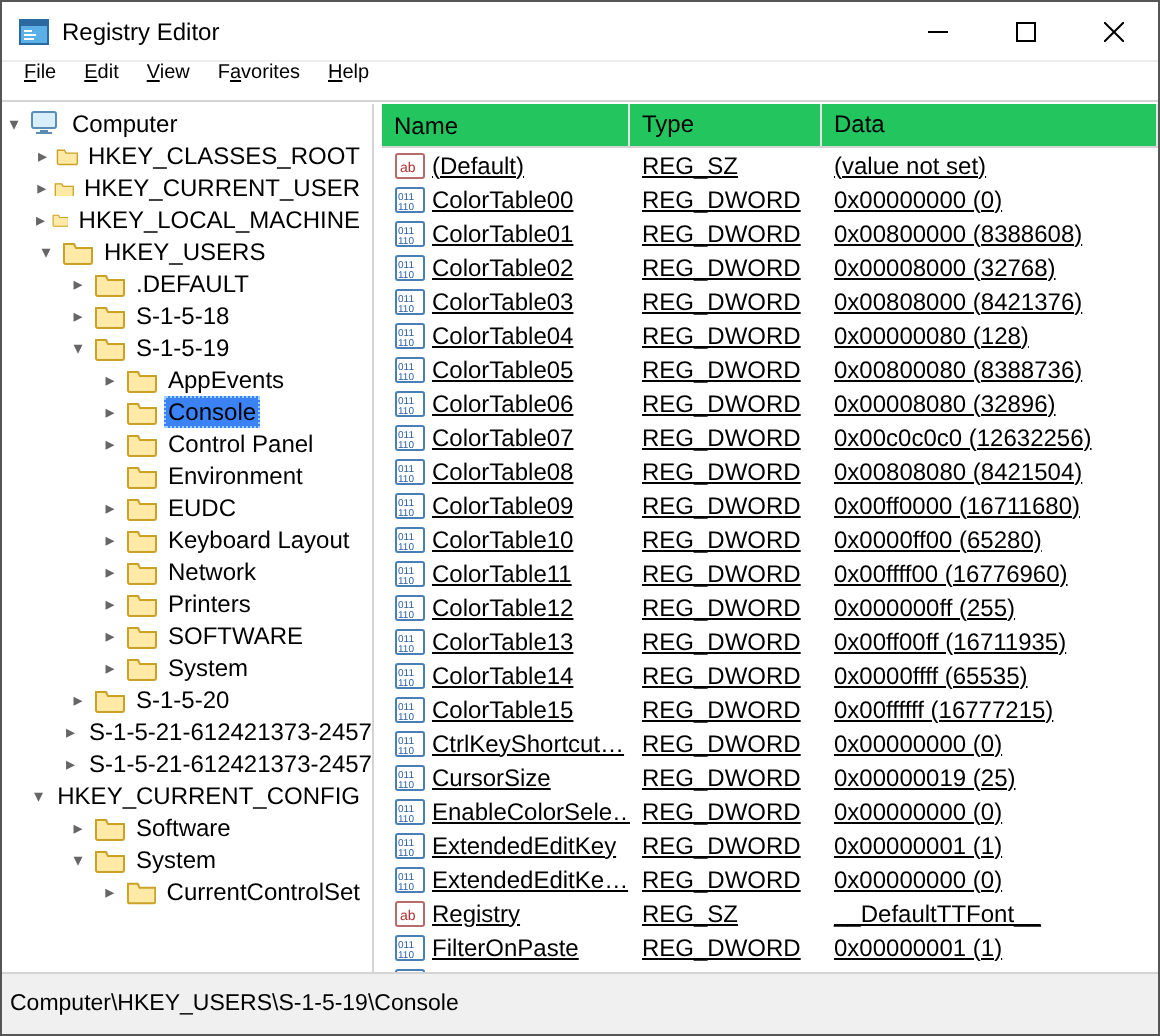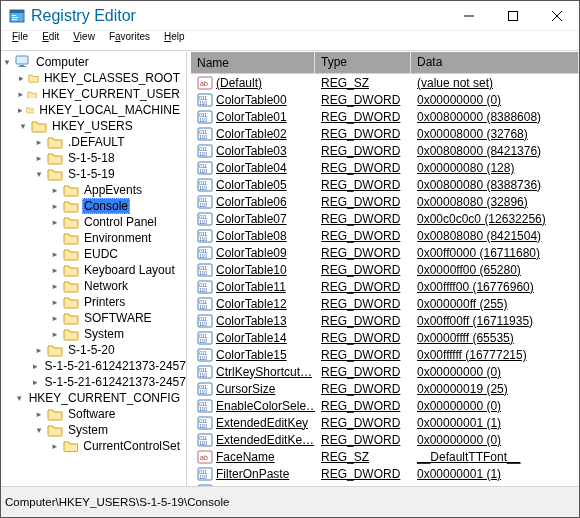--- a/index.html
+++ b/index.html
@@ -23,21 +23,21 @@
     display: flex;
     align-items: center;
     padding: 0 0 0 8px;
     border-bottom: 1px solid #eee;
   }
   .titlebar .app-icon {
     width: 16px; height: 16px;
     margin-right: 6px;
     display: inline-flex; align-items: center; justify-content: center;
   }
-  .titlebar .title { flex: 1; font-size: 16px; color: #0369a1; }
+  .titlebar .title { flex: 1; font-size: 12px; color: #000000; }
   .win-controls { display: flex; }
   .win-btn {
     width: 44px; height: 30px;
     display: flex; align-items: center; justify-content: center;
     color: #000;
   }
   .win-btn svg { width: 10px; height: 10px; }
   
   .menubar {
     height: 20px;
@@ -100,21 +100,21 @@
   .tree-label { padding: 0 2px; }
   .tree-label.selected {
     background: #3b82f6;
     border: 1px dotted #99d1ff;
     padding: 0 1px;
   }
   
   .list-header {
     display: flex;
     border-bottom: 1px solid #d4d4d4;
-    background: #a3a3a3;
+    background: #22c55e;
     font-size: 12px;
     height: 22px;
     position: sticky;
     top: 0;
   }
   .list-header .col {
     padding: 3px 6px;
     border-right: 1px solid #e4e4e4;
     color: #000;
   }
@@ -806,21 +806,21 @@
           <div class="col col-data">0x00000000 (0)</div>
         </div>
         <div class="list-row">
           <div class="col col-name">
             <span class="val-icon">
               <svg viewBox="0 0 16 16">
                 <rect x="1" y="2" width="14" height="12" rx="1" fill="#fff" stroke="#b86b6b"></rect>
                 <text x="3" y="11" font-size="7" fill="#b03030" font-family="Arial">ab</text>
               </svg>
             </span>
-            <span>FaceName</span>
+            <span>Registry</span>
           </div>
           <div class="col col-type">REG_SZ</div>
           <div class="col col-data">__DefaultTTFont__</div>
         </div>
         <div class="list-row">
           <div class="col col-name">
             <span class="val-icon">
               <svg viewBox="0 0 16 16">
                 <rect x="1" y="2" width="14" height="12" rx="1" fill="#fff" stroke="#4a7fb5"></rect>
                 <text x="2" y="8" font-size="5" fill="#2a5da0" font-family="Arial">011</text>

